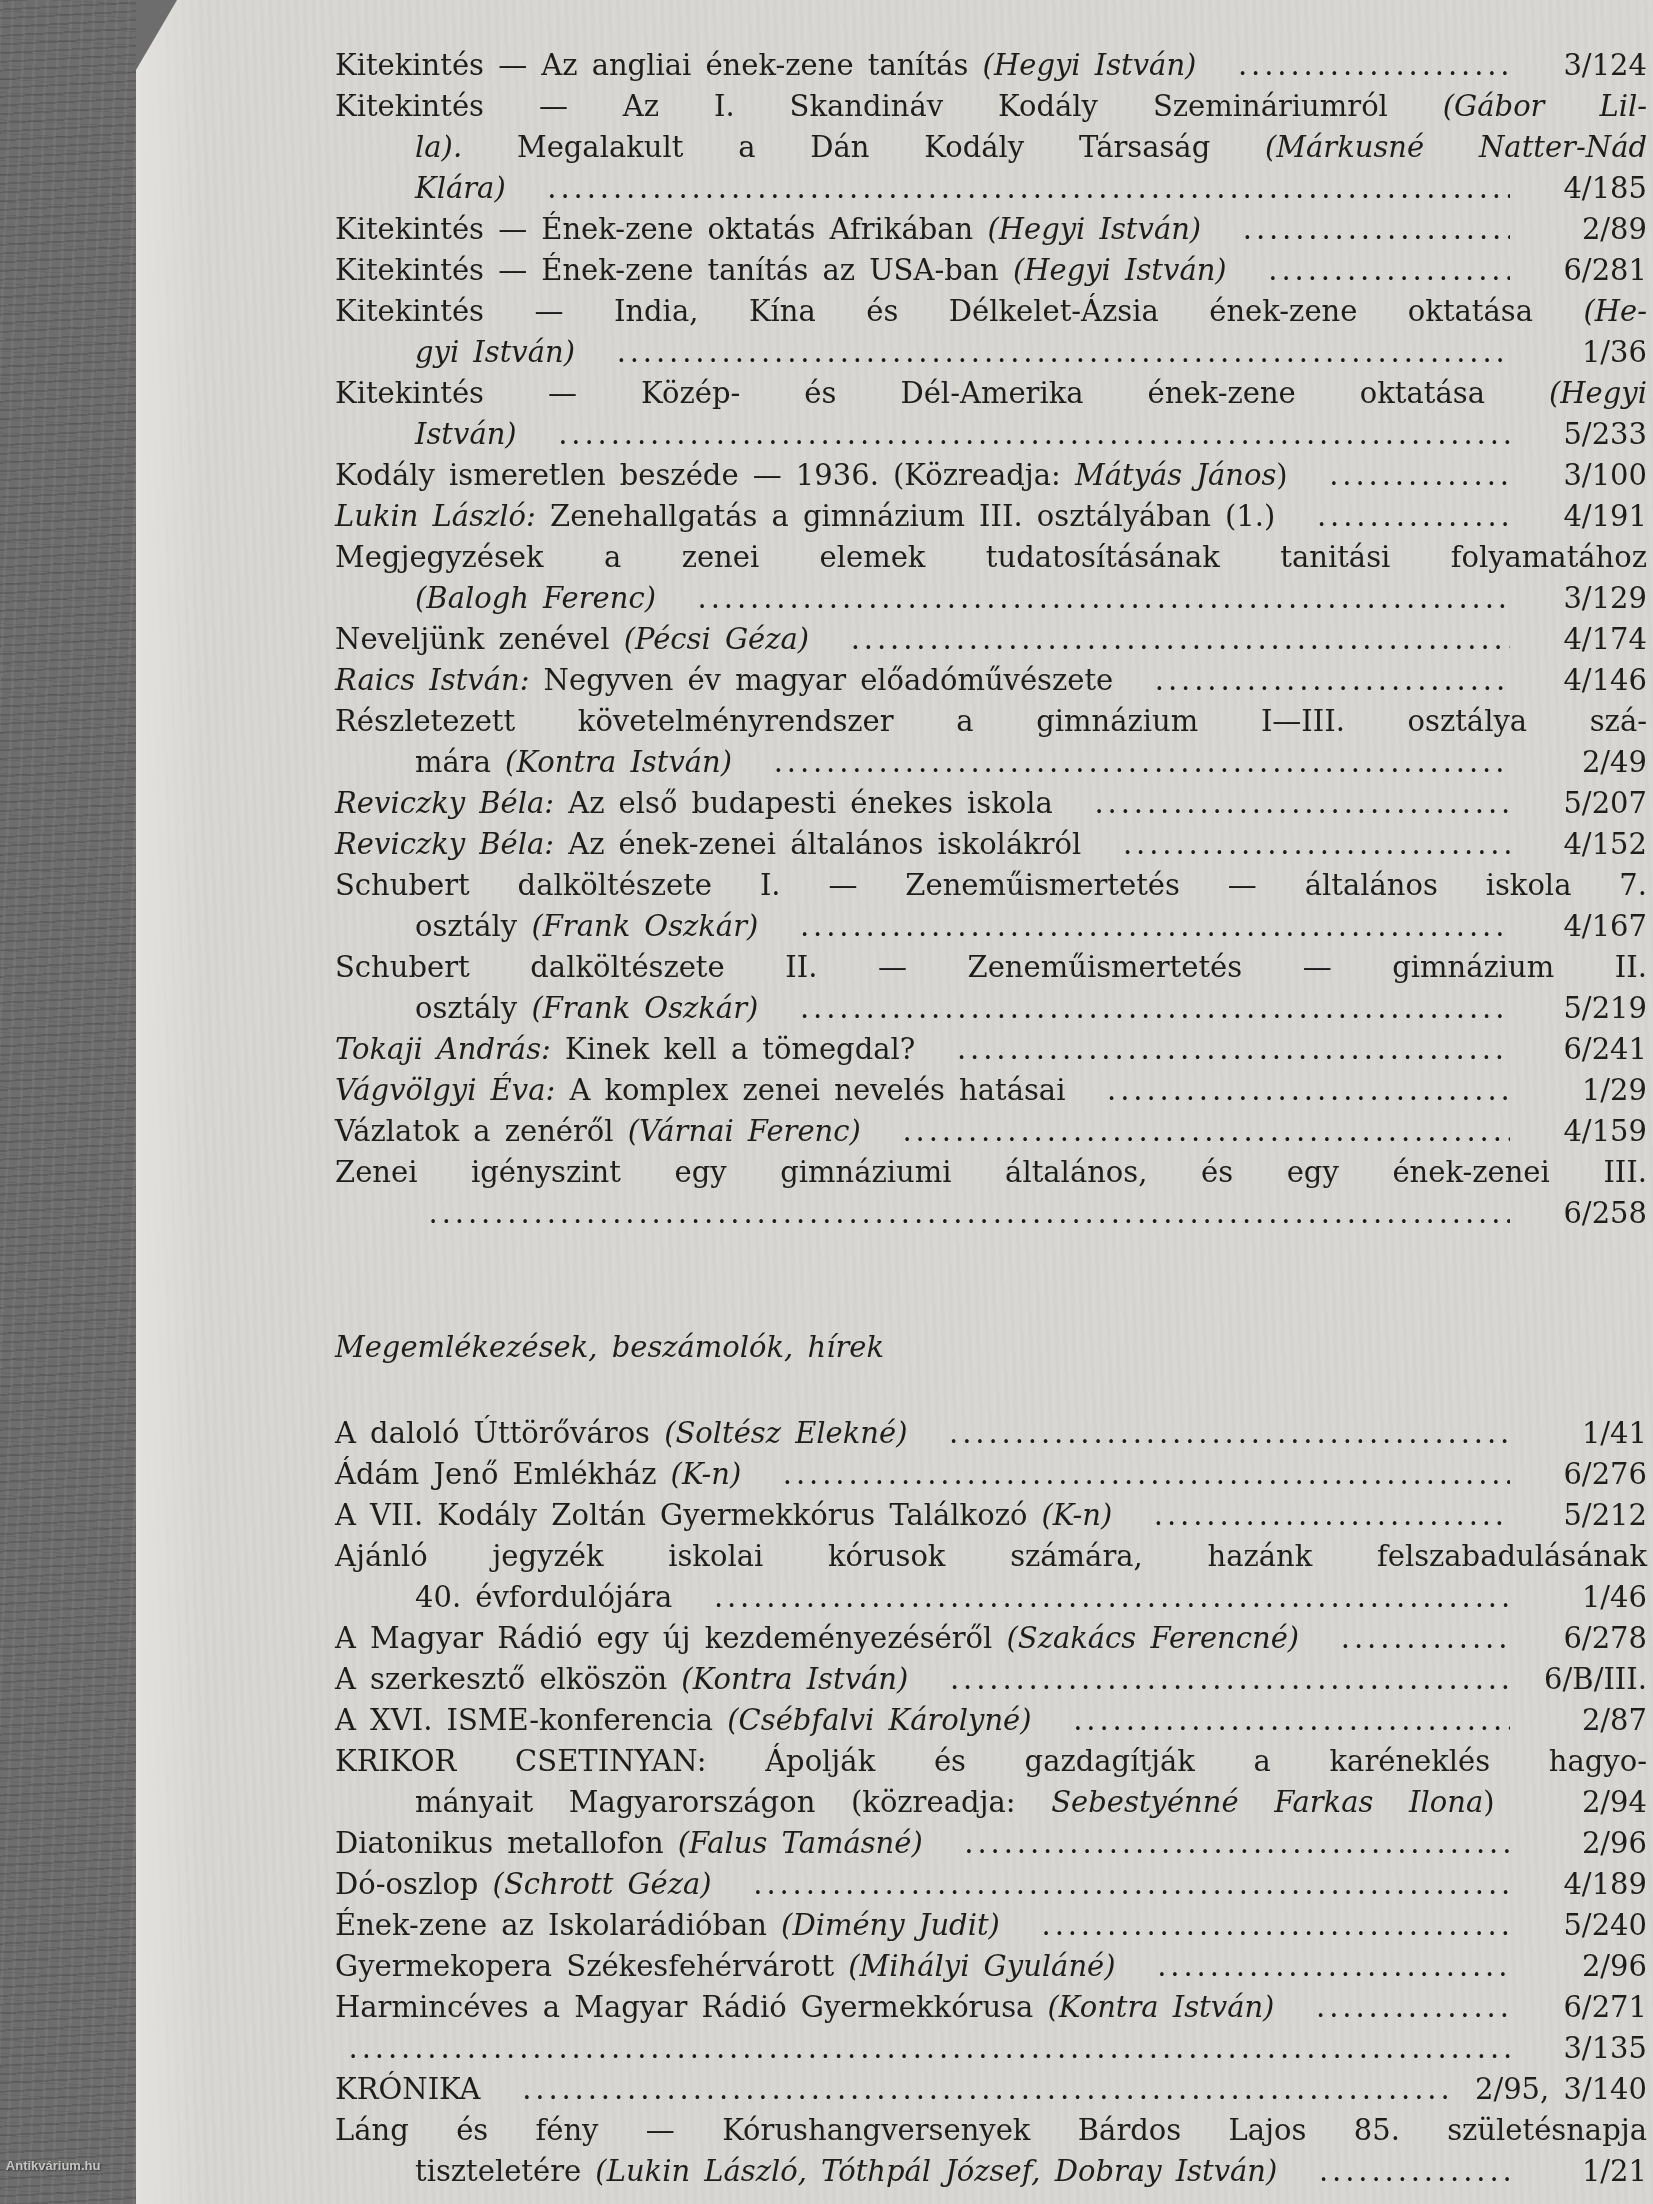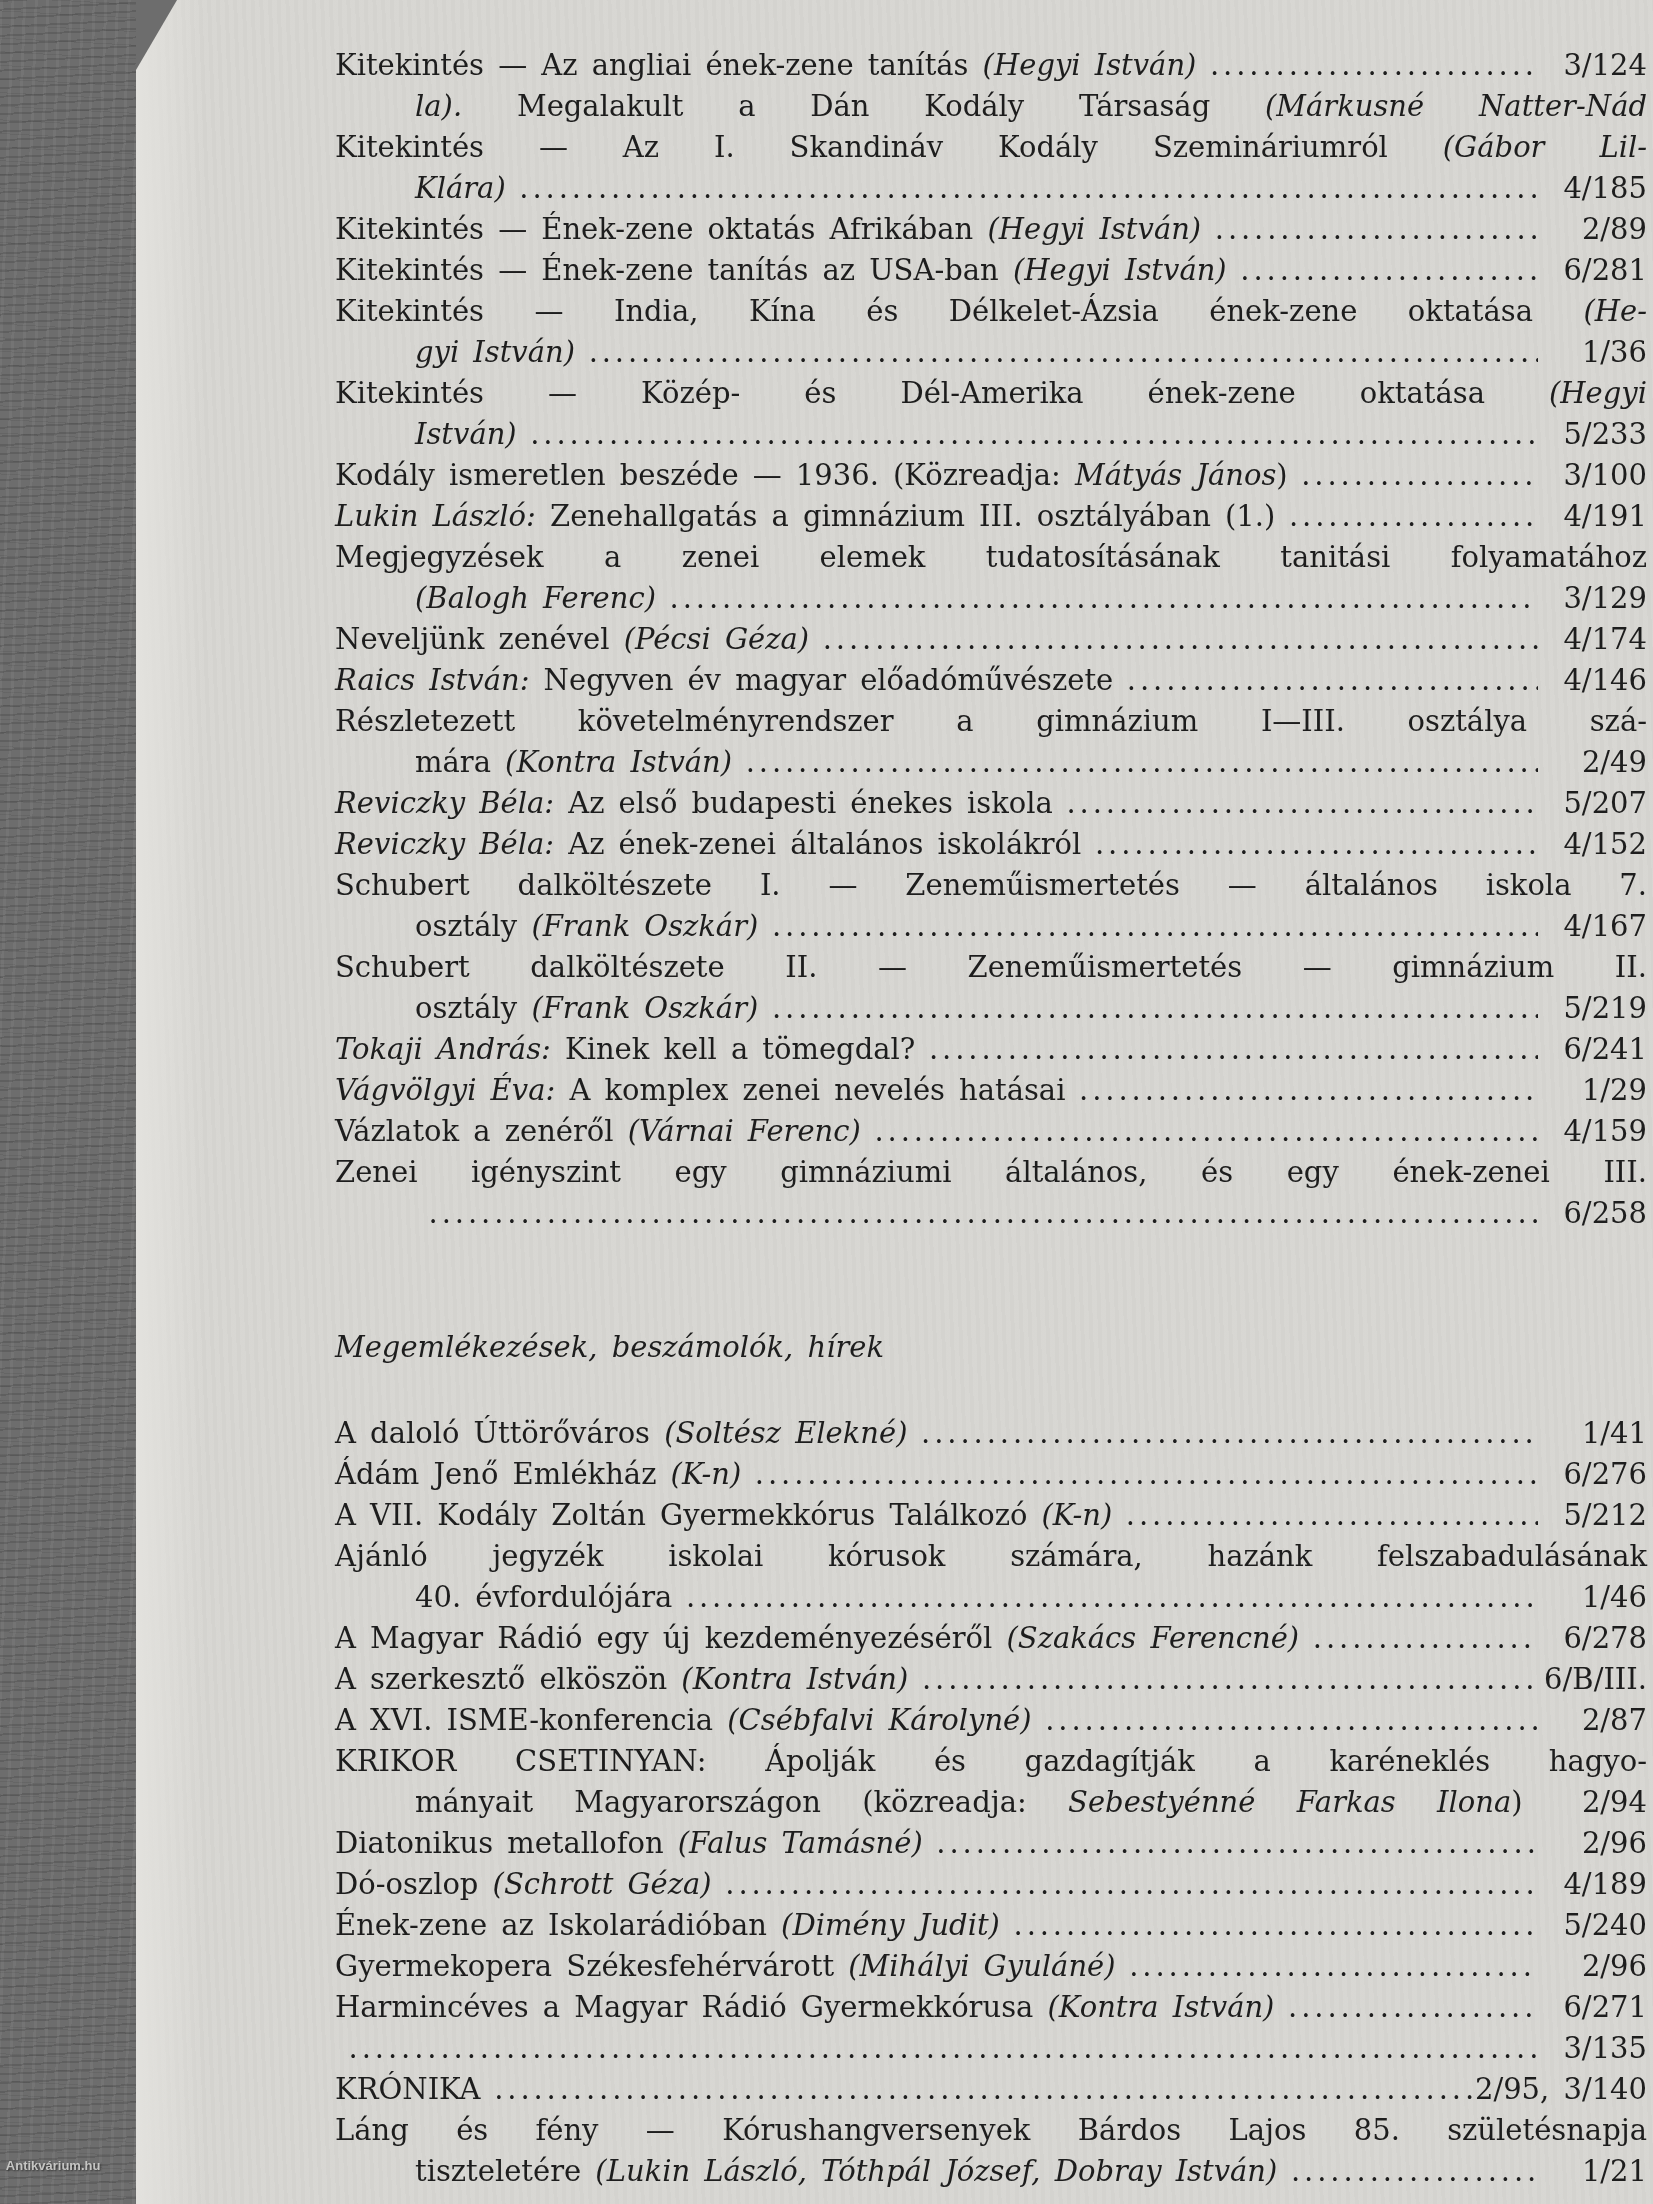--- a/index.html
+++ b/index.html
@@ -30,21 +30,21 @@
     background:#d7d6d2;
     background-image:
       linear-gradient(90deg, #e3e2de 0, rgba(227,226,222,0) 68px),
       repeating-linear-gradient(88deg, rgba(0,0,0,0.015) 0 3.9px, rgba(255,255,255,0.015) 3.9px 8.7px);
   }
   .toc{
     position:absolute; left:199px; top:45px; width:1312px;
     font-size:29px; line-height:41px; color:#1d1d1d;
     word-spacing:0.17em;
   }
-  .line{display:flex; align-items:baseline;}
+  .line{display:flex; align-items:baseline;gap:28px;}
   .line .text{white-space:nowrap;}
   .line.ind{padding-left:80px;}
   .line.j .text{display:block; width:100%; white-space:normal; text-align:justify; text-align-last:justify;}
   .line.nd .text{flex:1 1 0; white-space:normal; text-align:justify; text-align-last:justify; margin-right:15.5px;}
   .it{font-style:italic;}
   .dots{
     flex:1 1 0; min-width:0; overflow:hidden; white-space:nowrap;
     padding:0 11.6px 0 13.6px; letter-spacing:3.9px; color:#1d1d1d;
   }
   .page-ref{white-space:nowrap; min-width:109px; text-align:right;}
@@ -64,25 +64,25 @@
 
 <div class="scan-band"></div>
 <div class="page">
   <div class="toc" id="toc">
       <div class="toc-section">
         <div class="line">
           <span class="text"><span>Kitekintés — Az angliai ének-zene tanítás </span><span class="it">(Hegyi István)</span></span>
           <span class="dots">................................................................................................................................................................</span>
           <span class="page-ref">3/124</span>
         </div>
+        <div class="line j">
+          <span class="text"><span>Kitekintés — Az I. Skandináv Kodály Szemináriumról </span><span class="it">(Gábor Lil-</span></span>
+        </div>
         <div class="line ind j">
           <span class="text"><span class="it">la).</span><span> Megalakult a Dán Kodály Társaság </span><span class="it">(Márkusné Natter-Nád</span></span>
-        </div>
-        <div class="line j">
-          <span class="text"><span>Kitekintés — Az I. Skandináv Kodály Szemináriumról </span><span class="it">(Gábor Lil-</span></span>
         </div>
         <div class="line ind">
           <span class="text"><span class="it">Klára)</span></span>
           <span class="dots">................................................................................................................................................................</span>
           <span class="page-ref">4/185</span>
         </div>
         <div class="line">
           <span class="text"><span>Kitekintés — Ének-zene oktatás Afrikában </span><span class="it">(Hegyi István)</span></span>
           <span class="dots">................................................................................................................................................................</span>
           <span class="page-ref">2/89</span>

